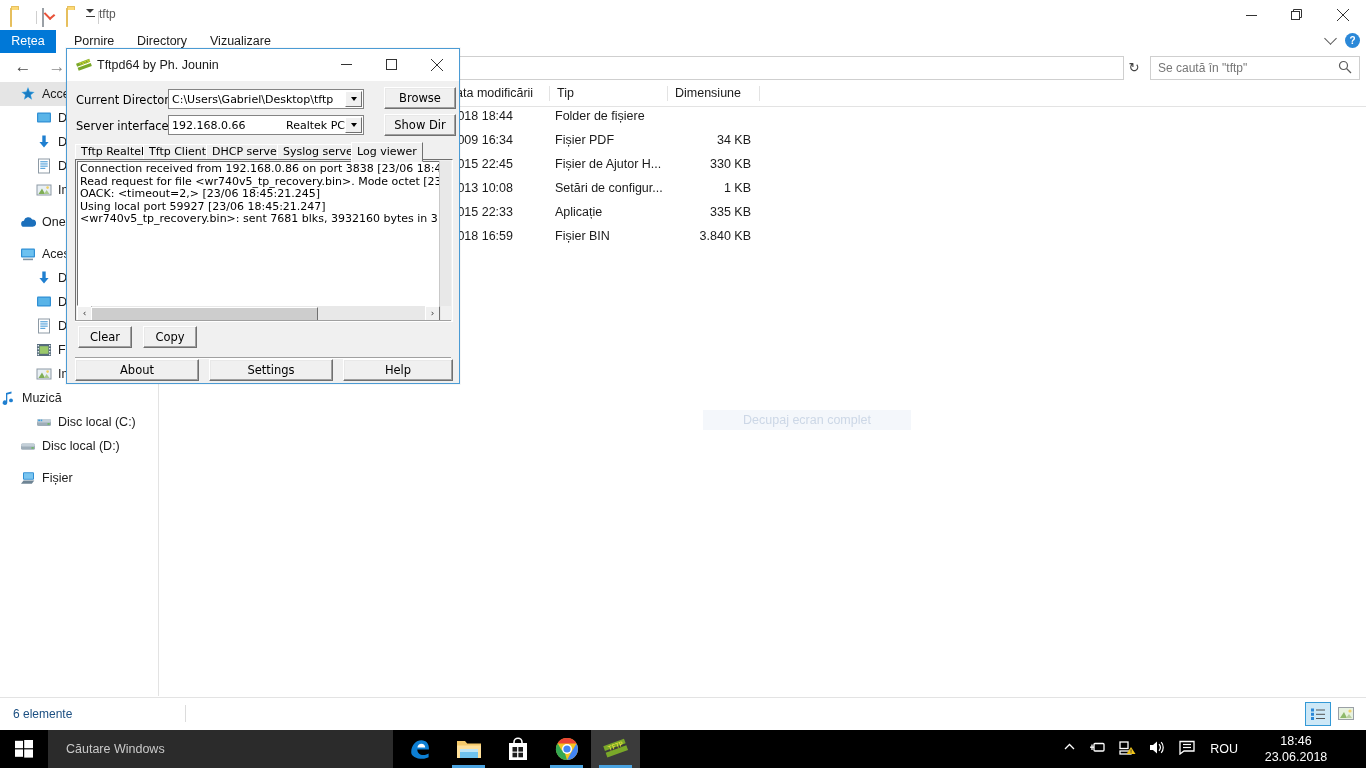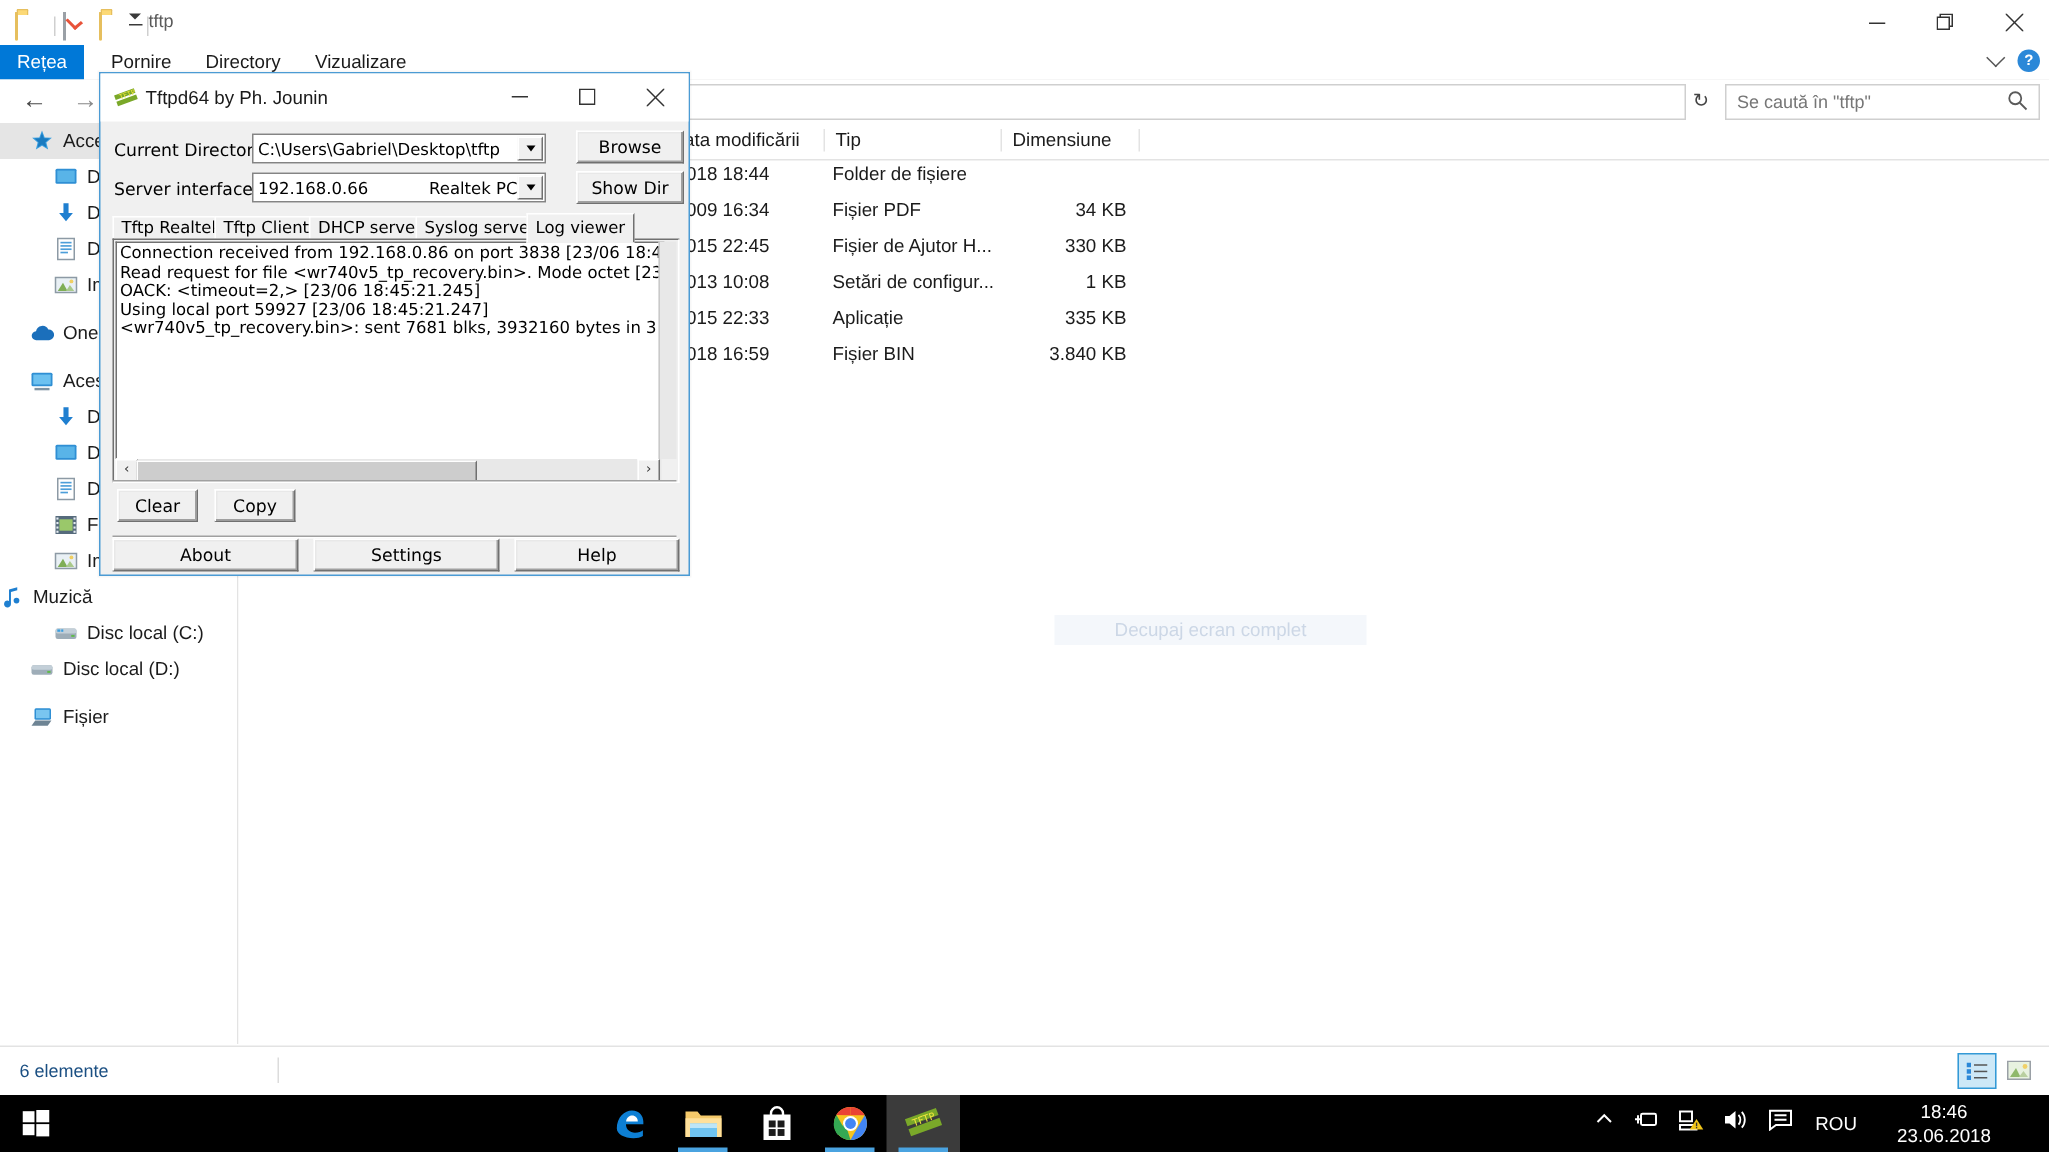--- a/index.html
+++ b/index.html
@@ -492,20 +492,23 @@
 
 <div style="position:absolute;left:0;top:730px;width:1366px;height:38px;background:#000;">
   <div style="position:absolute;left:0;top:0;width:48px;height:38px;display:flex;align-items:center;justify-content:center;">
     <svg width="18" height="18" viewBox="0 0 18 18">
       <rect x="0" y="0.8" width="8" height="7.4" fill="#fff"></rect>
         <rect x="9.2" y="0" width="8.8" height="8.2" fill="#fff"></rect>
       <rect x="0" y="9.4" width="8" height="7.4" fill="#fff"></rect>
         <rect x="9.2" y="9.4" width="8.8" height="8.2" fill="#fff"></rect>
     </svg>
   </div>
+  <div style="position:absolute;left:48px;top:0;width:345px;height:38px;background:#2b2b2b;display:flex;align-items:center;">
+    <span style="margin-left:18px;font-size:12.5px;color:#c9c9c9;">Căutare Windows</span>
+  </div>
 
   <div style="position:absolute;left:395px;top:0;width:49px;height:38px;display:flex;align-items:center;justify-content:center;">
     <svg width="24" height="24" viewBox="0 0 24 24">
       <path d="M3.2 15.2C3.2 7.8 8.4 3.3 13.3 3.3c5 0 7.6 3.6 7.6 7.6v1.6H9.3c0 3.4 2.6 5.6 6 5.6 2.4 0 4.2-.8 5.3-1.6v3.8c-1.6.9-3.8 1.5-6.2 1.5-6.2 0-11.2-2.6-11.2-6.6z" fill="#0d7fd4"></path>
       <path d="M9.4 10.6h7.8c0-2.3-1.6-3.9-3.8-3.9-2.1 0-3.7 1.6-4 3.9z" fill="#fff"></path>
     </svg>
   </div>
   <div style="position:absolute;left:444px;top:0;width:49px;height:38px;display:flex;align-items:center;justify-content:center;">
     <svg width="26" height="22" viewBox="0 0 26 22">
       <path d="M1 3h8l2.2 2.6H25V20H1z" fill="#f5c96a"></path>

